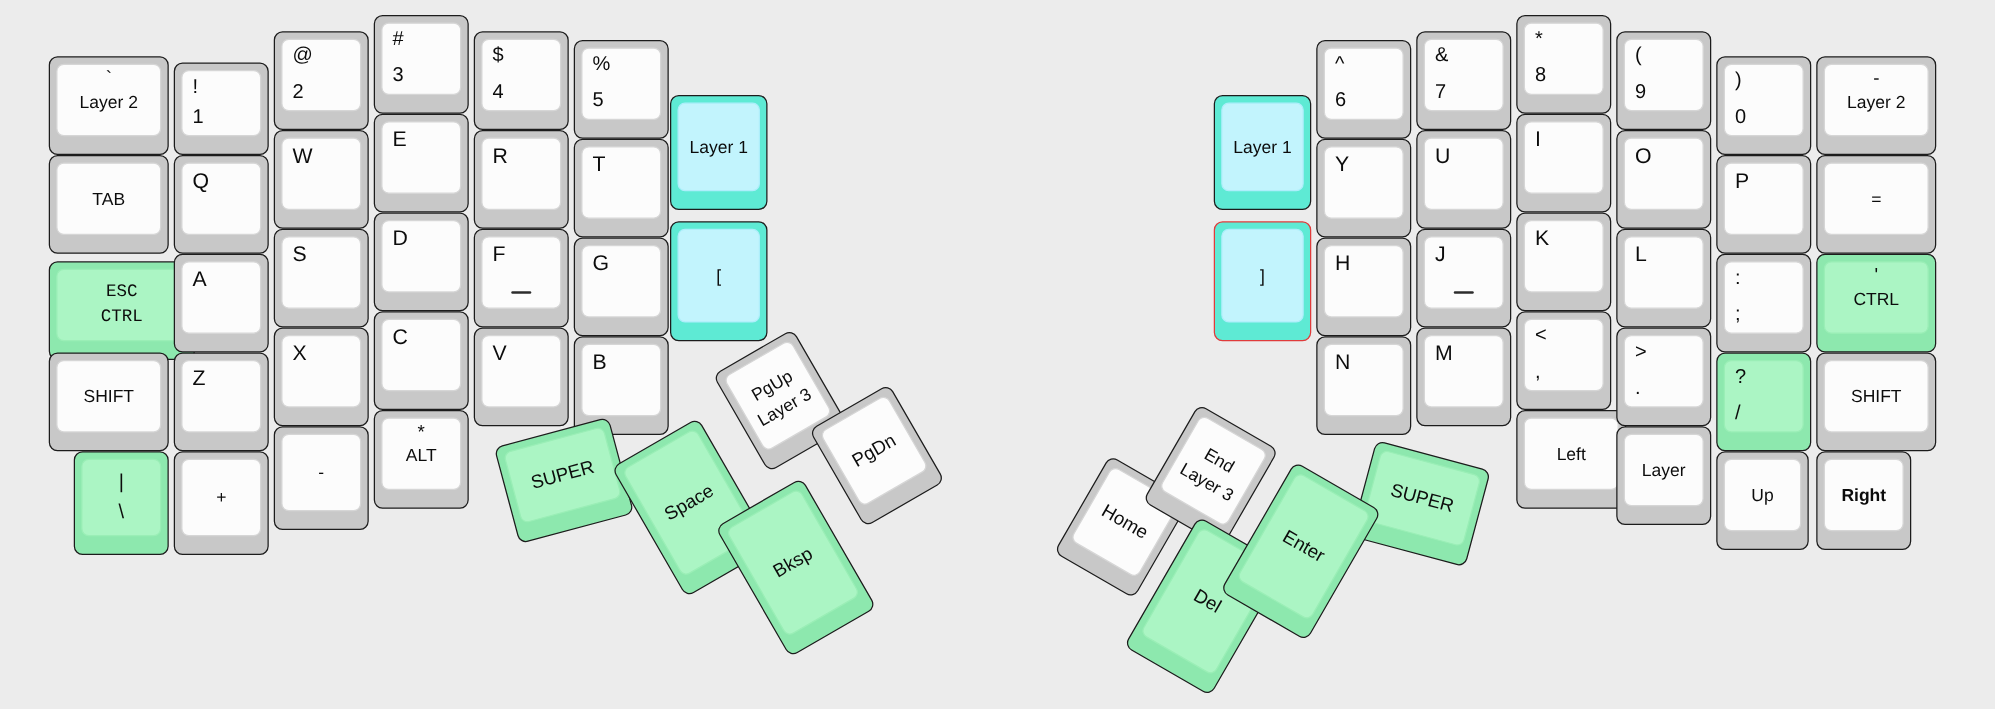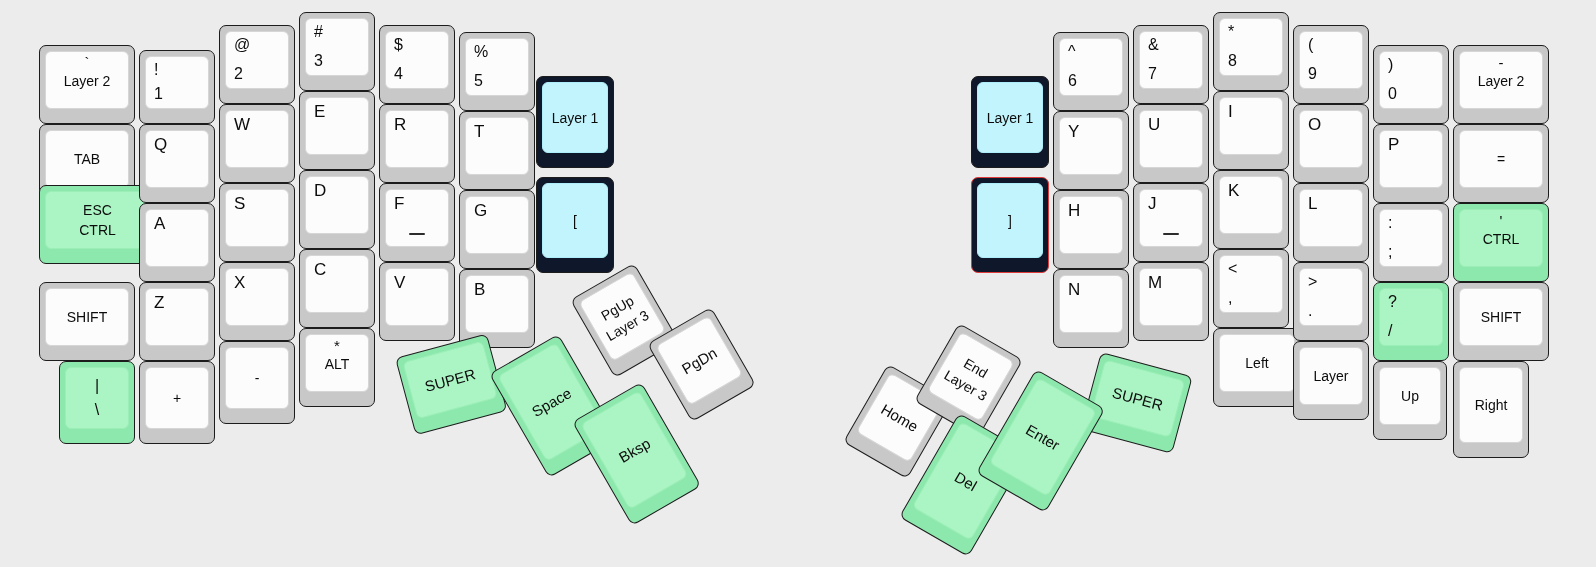--- a/index.html
+++ b/index.html
@@ -33,21 +33,21 @@
     height: 100%;
     border-radius: 6px;
     background: #fcfcfc;
     border: 1px solid #d6d6d6;
     position: relative;
   }
 
   
   .key.green { background: #8de8ae; }
   .key.green > .cap { background: #abf5c4; border-color: #9aeeb6; }
-  .key.cyan  { background: #0f172a; }
+  .key.cyan  { background: #5eead4; }
   .key.cyan  > .cap { background: #c2f4fd; border-color: #aeeefb; }
   .key.sel   { border-color: #e03b3b; }
 
   
   .lg {
     position: absolute;
     color: #0c0c0c;
     line-height: 1.05;
     white-space: pre;
     pointer-events: none;
@@ -101,21 +101,21 @@
         <div class="cap">
           <span class="lg topc">`</span>
           <span class="lg midc">Layer 2</span>
         </div>
       </div>
       <div class="key" style="left: 39px; top: 124px; width: 96px; height: 79px;">
         <div class="cap">
           <span class="lg center">TAB</span>
         </div>
       </div>
-      <div class="key green" style="left: 39px; top: 185px; width: 117px; height: 79px;">
+      <div class="key green" style="left: 39px; top: 209px; width: 117px; height: 79px; font-family: Liberation Mono, monospace;">
         <div class="cap">
           <span class="lg center two">ESC
 CTRL</span>
         </div>
       </div>
       <div class="key" style="left: 39px; top: 282px; width: 96px; height: 79px;">
         <div class="cap">
           <span class="lg center">SHIFT</span>
         </div>
       </div>
@@ -435,21 +435,21 @@
         <div class="cap">
           <span class="lg topc">'</span>
           <span class="lg midc">CTRL</span>
         </div>
       </div>
       <div class="key" style="left: 1453px; top: 282px; width: 96px; height: 79px;">
         <div class="cap">
           <span class="lg center">SHIFT</span>
         </div>
       </div>
-      <div class="key" style="left: 1453px; top: 361px; width: 76px; height: 97px;">
+      <div class="key" style="left: 1453px; top: 361px; width: 76px; height: 79px; font-weight: bold;">
         <div class="cap">
           <span class="lg center">Right</span>
         </div>
       </div>
       <div class="key green rot" style="left: 1101px; top: 352px; width: 95px; height: 80px; transform: rotate(15deg);">
         <div class="cap">
           <span class="lg rotlabel">SUPER</span>
         </div>
       </div>
       <div class="key rot" style="left: 888px; top: 364px; width: 74px; height: 90px; transform: rotate(30deg);">

